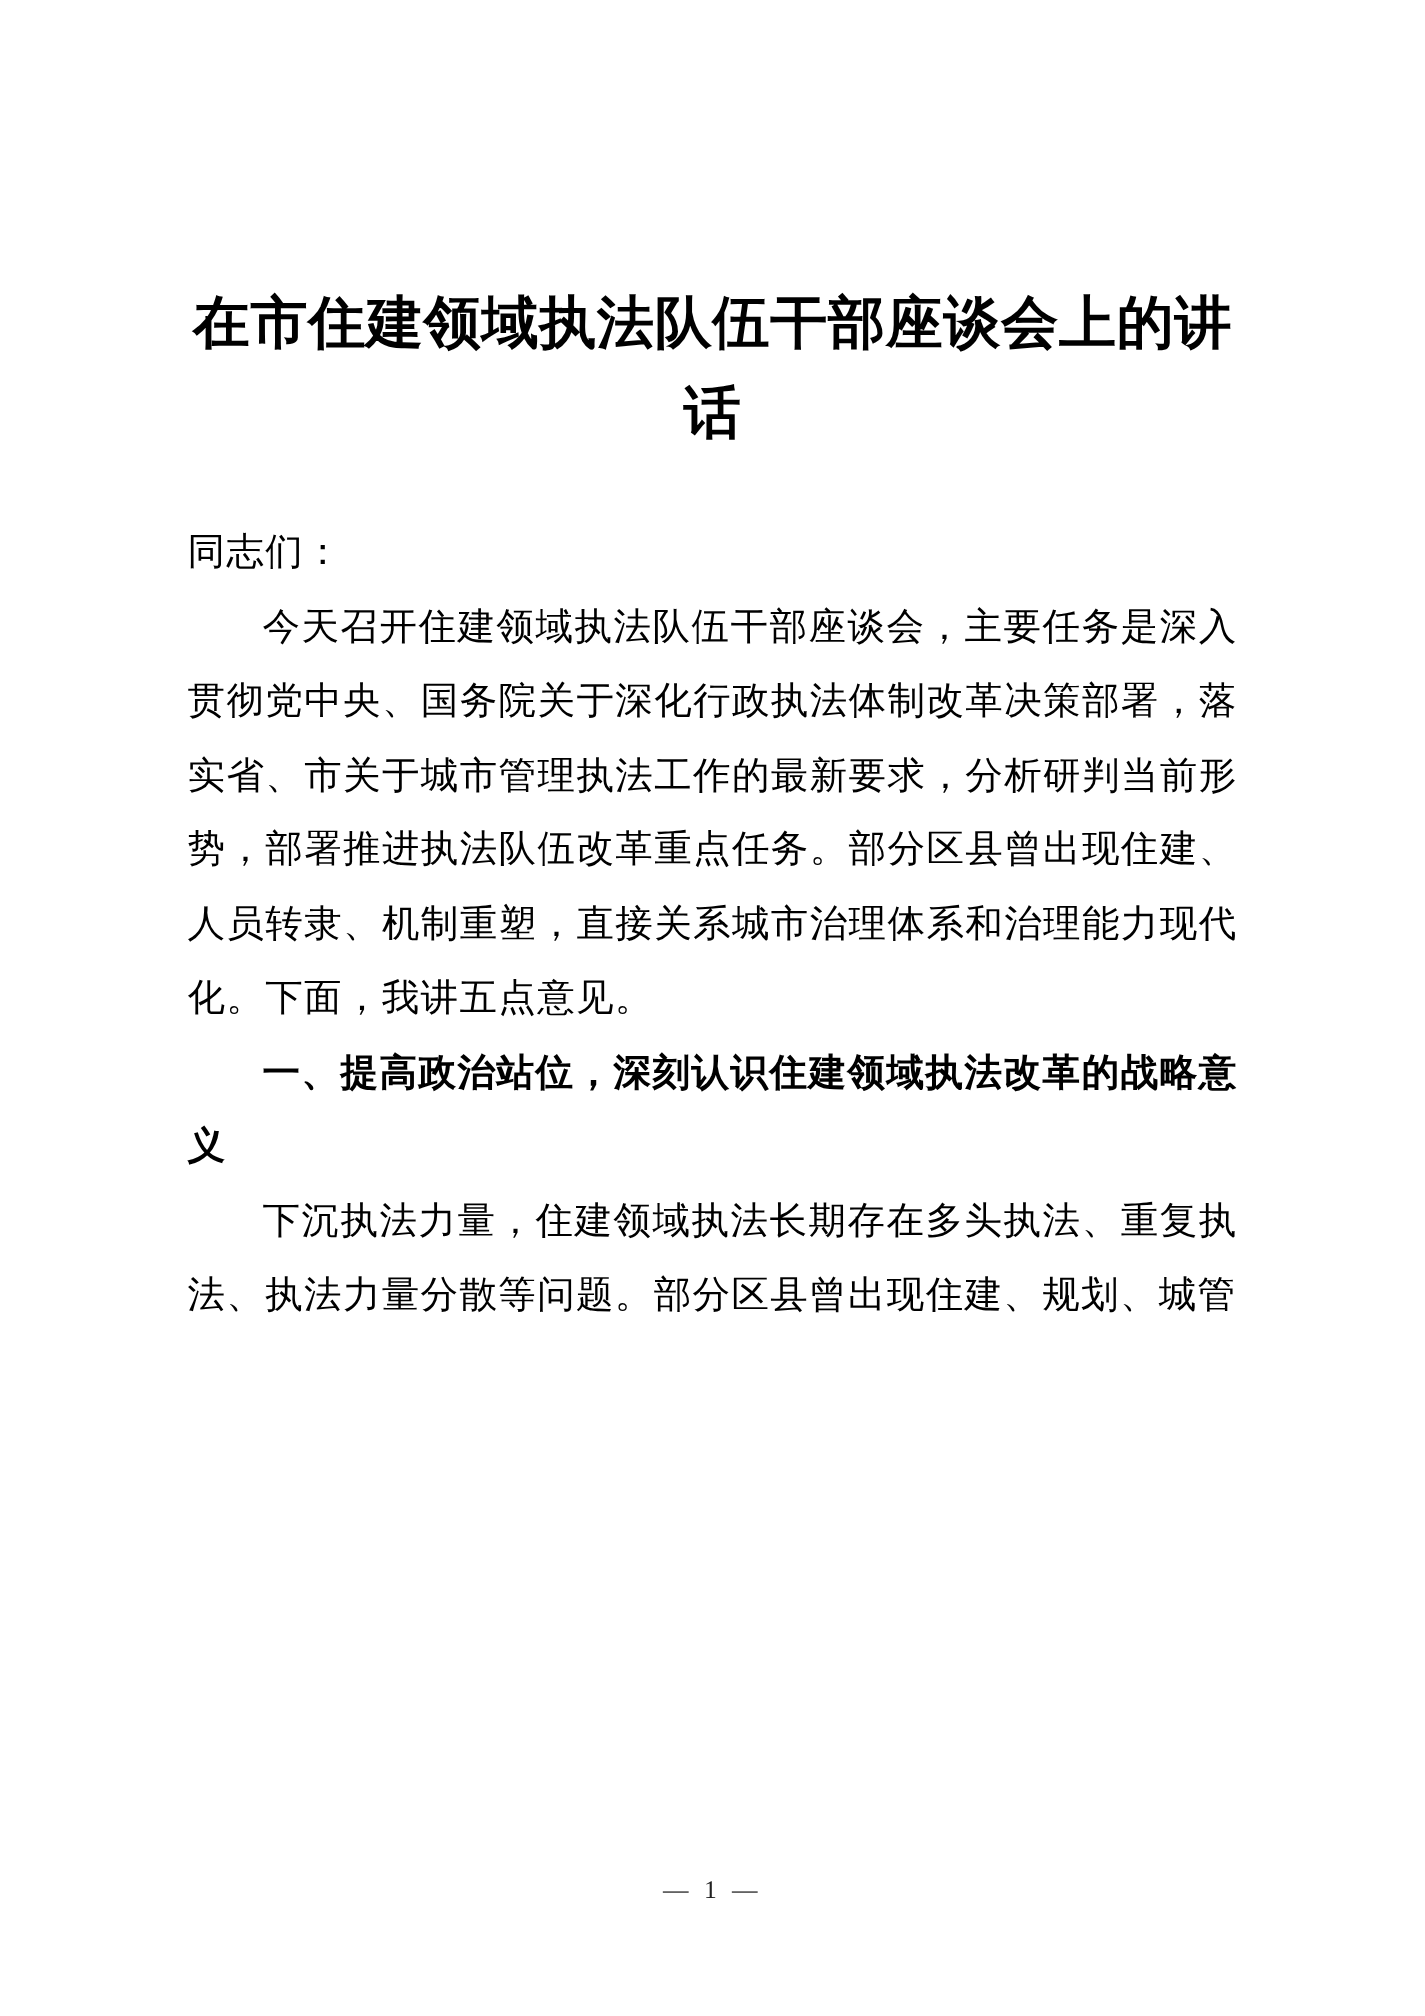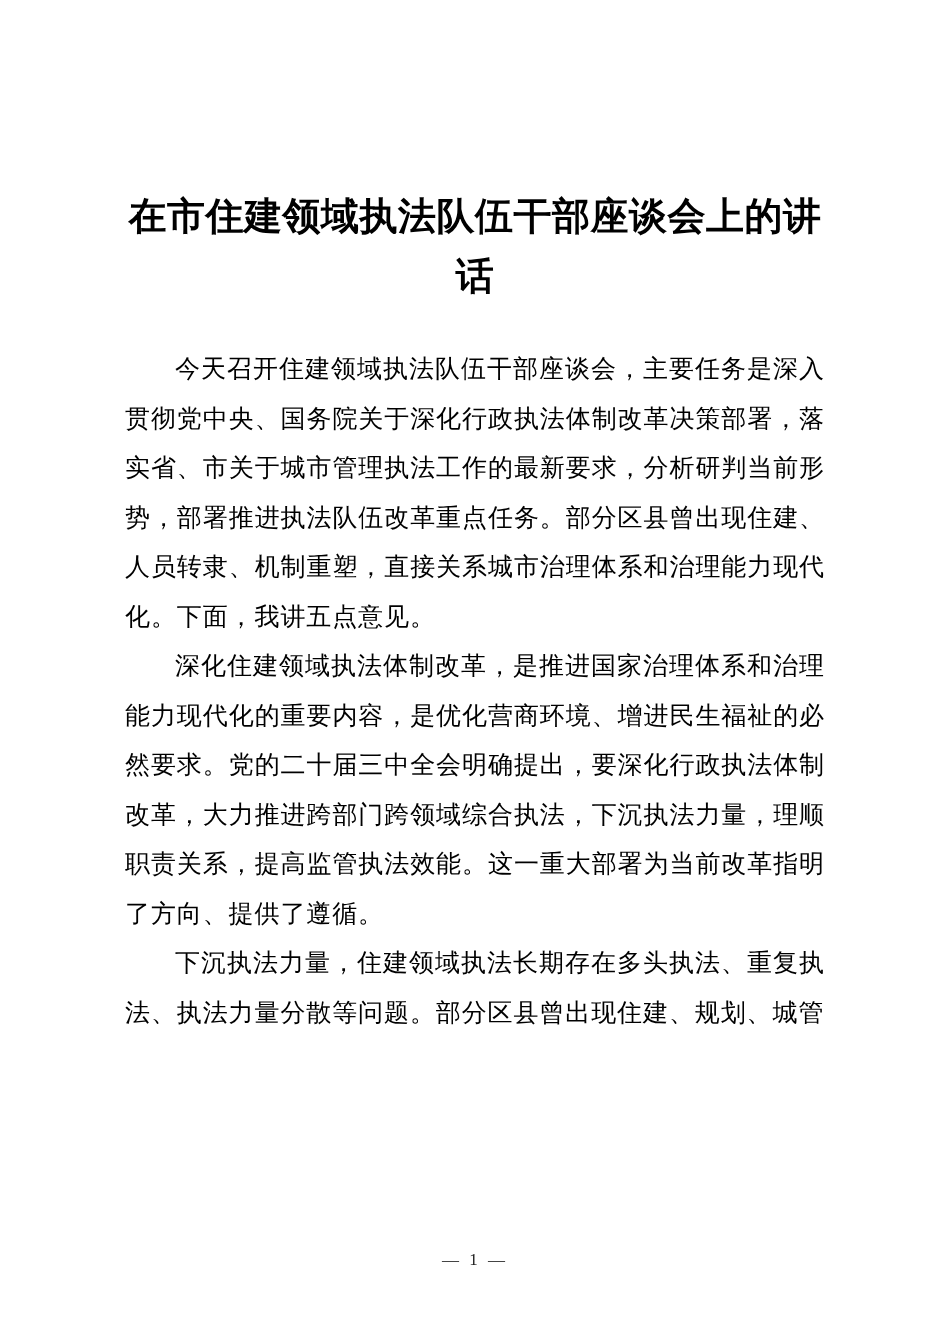--- a/index.html
+++ b/index.html
@@ -58,25 +58,26 @@
 </style>
 </head>
 <body>
 
 <div class="page">
 
   <h1 class="doc-title">在市住建领域执法队伍干部座谈会上的讲话</h1>
 
   <div class="doc-body">
 
+    <p class="salutation">同志们：</p>
 
     <p>今天召开住建领域执法队伍干部座谈会，主要任务是深入贯彻党中央、国务院关于深化行政执法体制改革决策部署，落实省、市关于城市管理执法工作的最新要求，分析研判当前形势，部署推进执法队伍改革重点任务。部分区县曾出现住建、人员转隶、机制重塑，直接关系城市治理体系和治理能力现代化。下面，我讲五点意见。</p>
 
+    <p class="heading">一、提高政治站位，深刻认识住建领域执法改革的战略意义</p>
 
-    <p>深化住建领域执法体制改革，是推进国家治理体系和治理能力现代化的重要内容，是优化营商环境、增进民生福祉的必然要求。党的二十届三中全会明确提出，要深化行政执法体制改革，大力推进跨部门跨领域综合执法，下沉执法力量，理顺职责关系，提高监管执法效能。这一重大部署为当前改革指明了方向、提供了遵循。</p>
 
     <p>下沉执法力量，住建领域执法长期存在多头执法、重复执法、执法力量分散等问题。部分区县曾出现住建、规划、城管</p>
 
   </div>
 
   <div class="page-footer">— 1 —</div>
 
 </div>
 
 </body></html>

